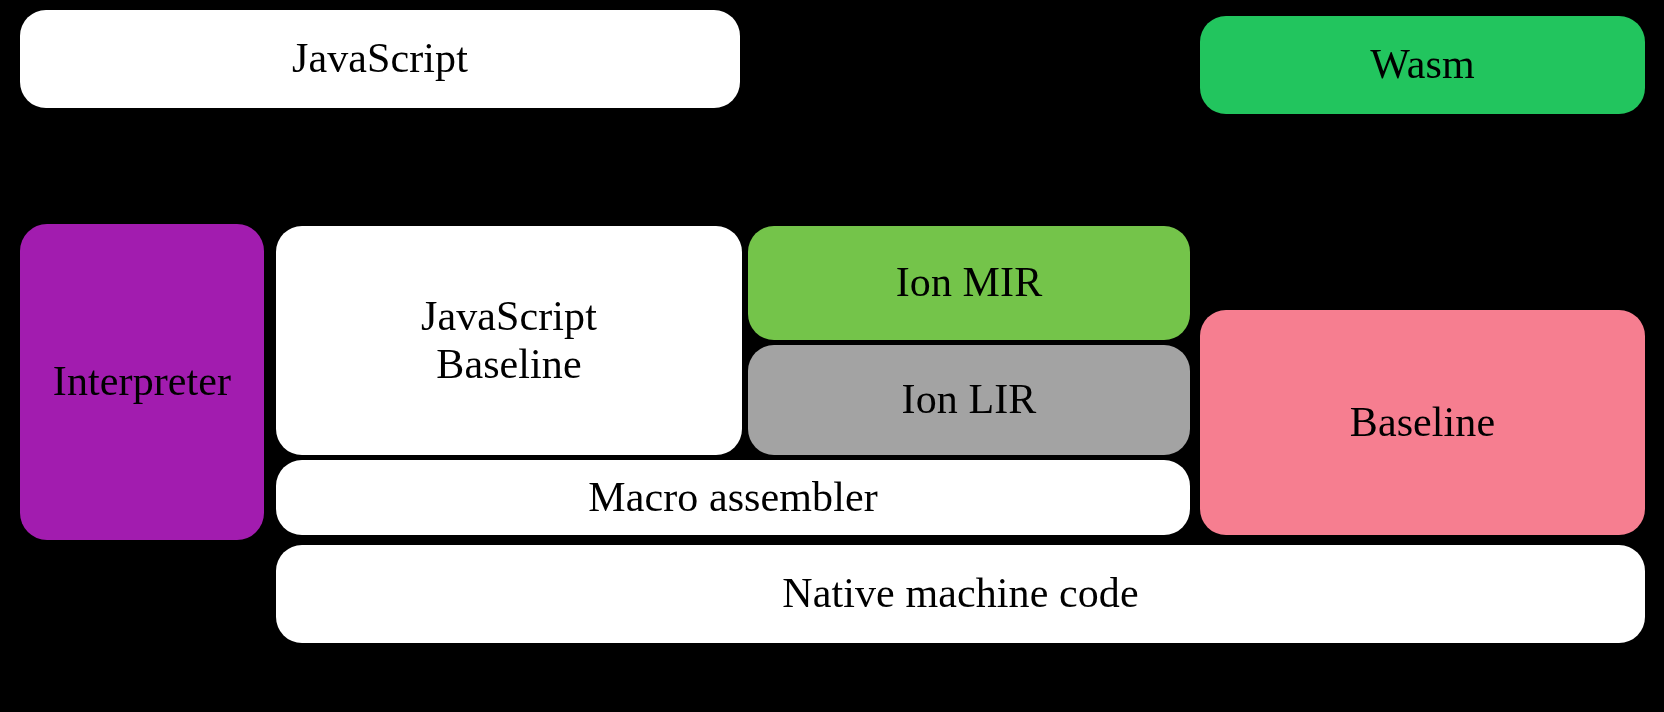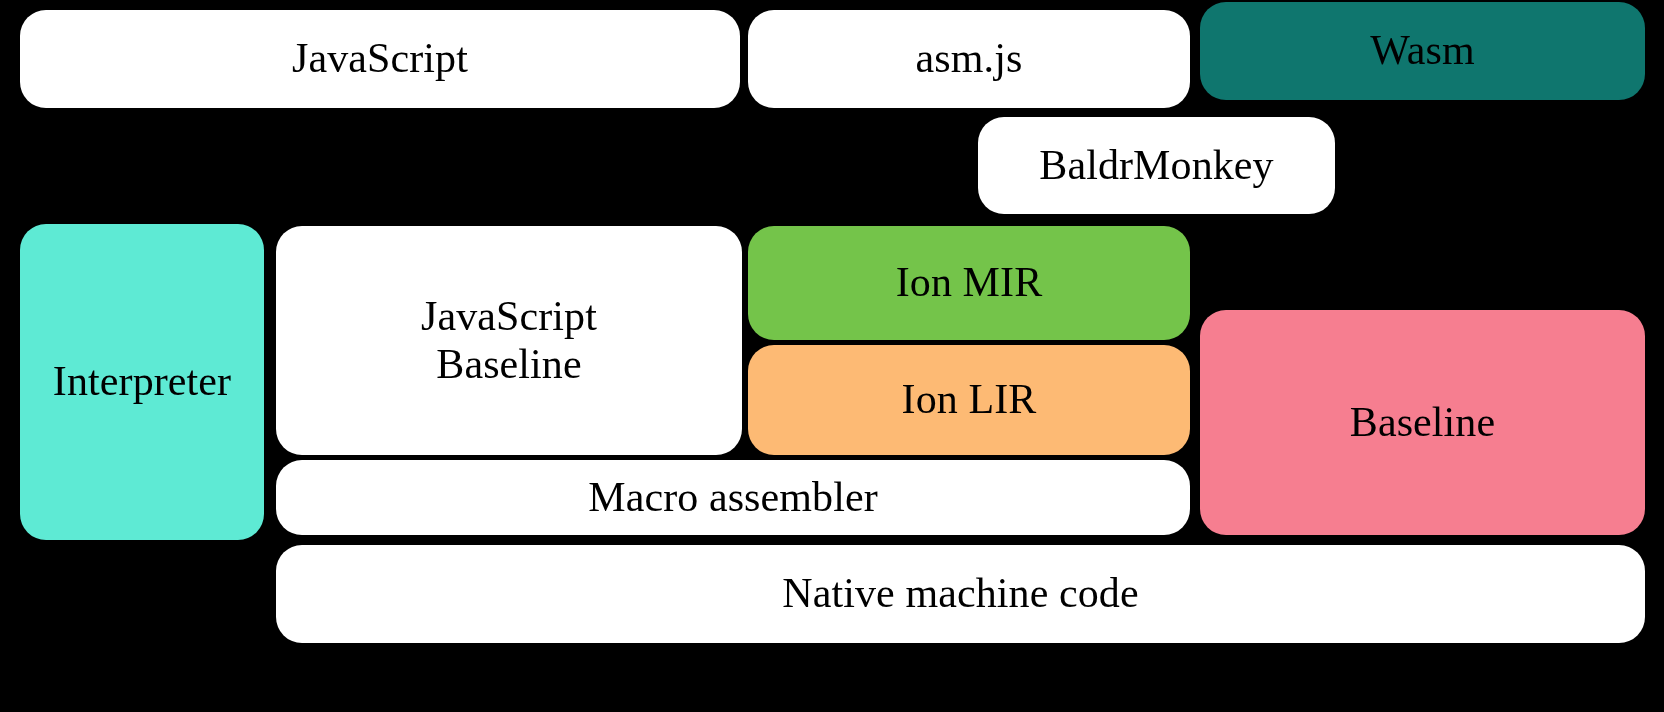--- a/index.html
+++ b/index.html
@@ -32,24 +32,22 @@
     white-space: pre-line;
     padding: 2px 10px;
     -webkit-font-smoothing: antialiased;
   }
 </style>
 </head>
 <body>
 
 <div id="stage">
     <div class="node" style="left: 20px; top: 10px; width: 720px; height: 98px; background: rgb(255, 255, 255);">JavaScript</div>
-    <div class="node" style="left: 748px; top: 10px; width: 442px; height: 98px; background: rgb(255, 255, 255);">asm.js</div>
-    <div class="node" style="left: 1200px; top: 2px; width: 445px; height: 98px; background: #0f766e;">Wasm</div>
-    <div class="node" style="left: 978px; top: 117px; width: 357px; height: 97px; background: rgb(255, 255, 255);">BaldrMonkey</div>
-    <div class="node" style="left: 20px; top: 224px; width: 244px; height: 316px; background: #5eead4;">Interpreter</div>
+    <div class="node" style="left: 1200px; top: 16px; width: 445px; height: 98px; background: #22c55e;">Wasm</div>
+    <div class="node" style="left: 20px; top: 224px; width: 244px; height: 316px; background: #a21caf; border-radius: 27px;">Interpreter</div>
     <div class="node" style="left: 276px; top: 226px; width: 466px; height: 229px; background: rgb(255, 255, 255);">JavaScript
 Baseline</div>
     <div class="node" style="left: 748px; top: 226px; width: 442px; height: 114px; background: rgb(116, 196, 74);">Ion MIR</div>
-    <div class="node" style="left: 748px; top: 345px; width: 442px; height: 110px; background: #fdba74;">Ion LIR</div>
+    <div class="node" style="left: 748px; top: 345px; width: 442px; height: 110px; background: #a3a3a3;">Ion LIR</div>
     <div class="node" style="left: 1200px; top: 310px; width: 445px; height: 225px; background: rgb(246, 126, 144);">Baseline</div>
     <div class="node" style="left: 276px; top: 460px; width: 914px; height: 75px; background: rgb(255, 255, 255);">Macro assembler</div>
     <div class="node" style="left: 276px; top: 545px; width: 1369px; height: 98px; background: rgb(255, 255, 255); text-align: center;">Native machine code</div>
   </div>
 
 </body></html>

